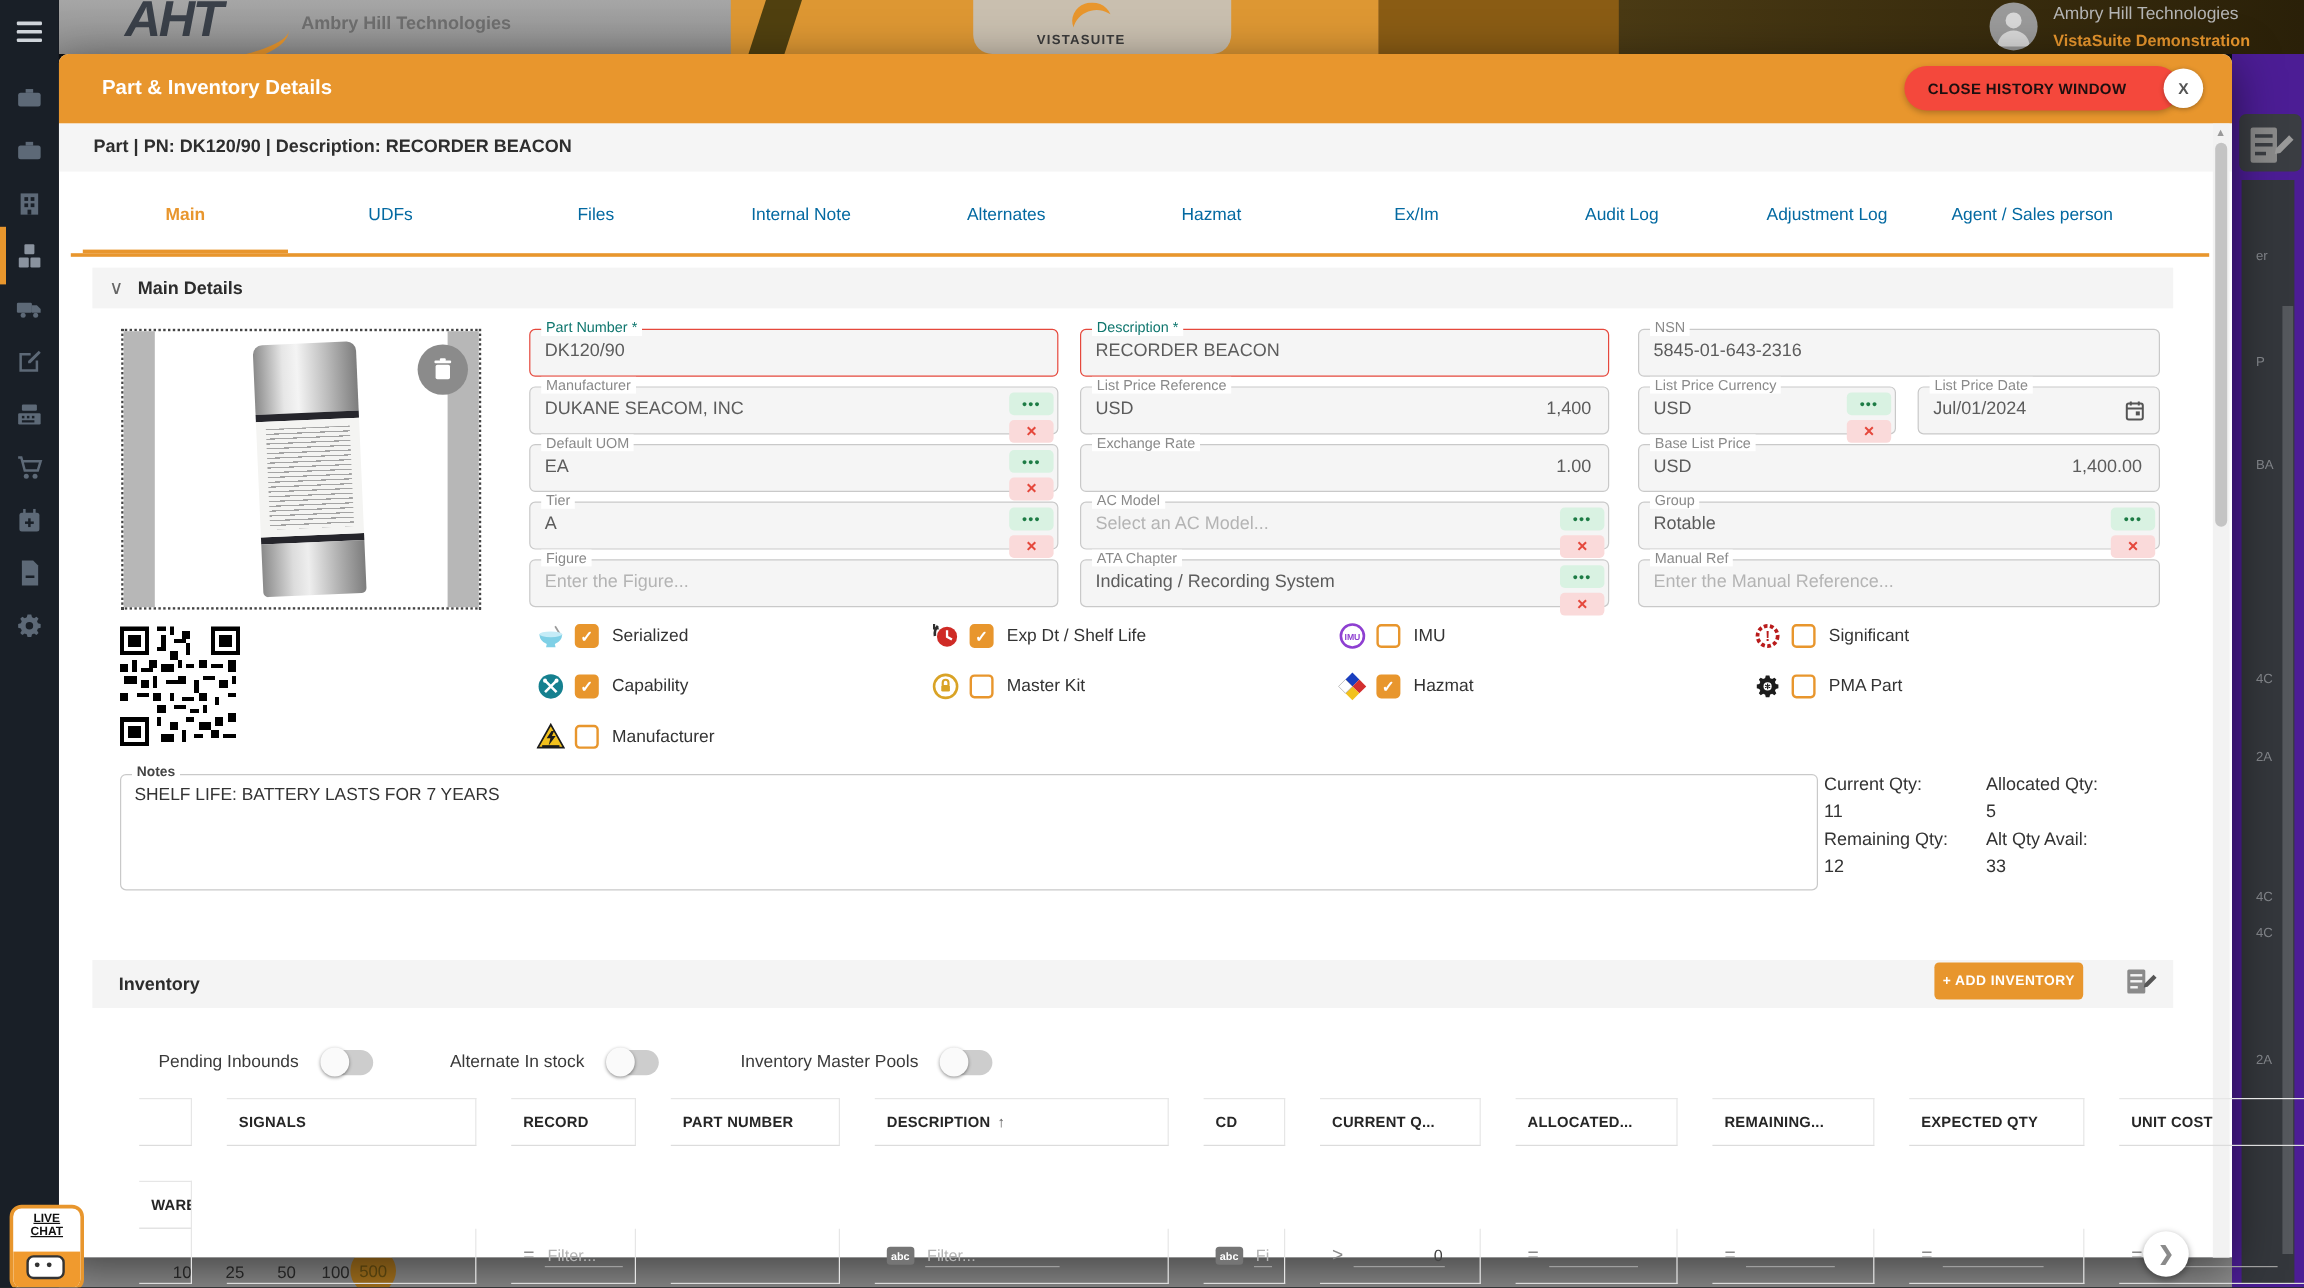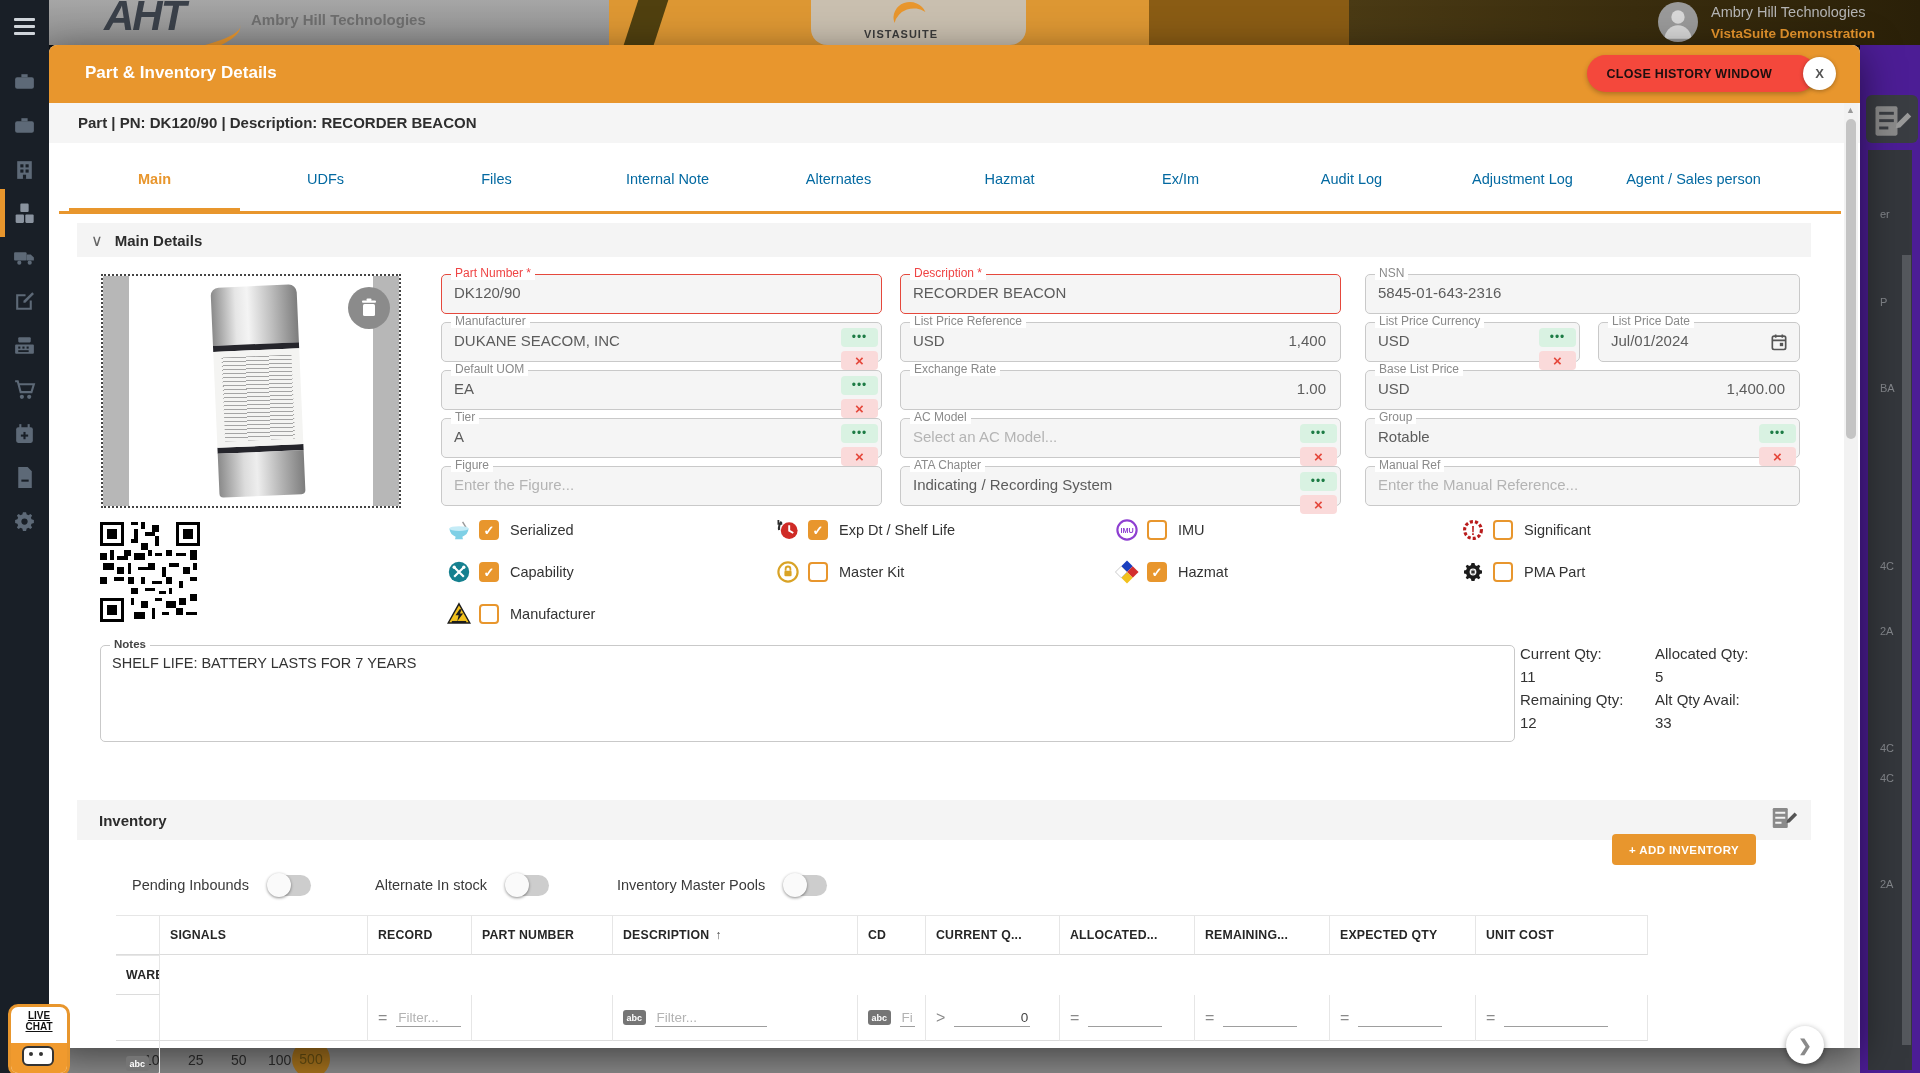--- a/index.html
+++ b/index.html
@@ -85,21 +85,21 @@
   .trashbtn{position:absolute;top:11px;right:9px;width:42px;height:42px;border-radius:50%;background:#8b8b8b;border:none;padding:9px;}
   .qr{position:absolute;left:51px;top:477px;width:100px;height:100px;}
 
   
   .fld{position:absolute;height:40px;background:#f5f5f5;border:1px solid #c9c9c9;border-radius:5px;box-sizing:border-box;}
   .fld .flab{position:absolute;top:-9px;left:9px;font-size:12px;color:#8a8a8a;background:#fff;padding:0 4px;white-space:nowrap;}
   .fld .fval{position:absolute;left:12px;top:9px;font-size:15px;color:#5c5c5c;white-space:nowrap;}
   .fld .ph{color:#b4b4b4;}
   .fld .amt{position:absolute;right:14px;top:9px;font-size:15px;color:#5c5c5c;}
   .fld.req{border:1.5px solid #e5483c;}
-  .fld.req .flab{color:#ef4444;}
+  .fld.req .flab{color:#0f766e;}
   .fbtns{position:absolute;right:3px;top:4px;width:37px;}
   .bdots{height:19px;background:#d9f2e2;border-radius:4px;border:none;width:100%;color:#1d7c45;font-size:12px;letter-spacing:1px;line-height:10px;padding:0;}
   .bx{height:19px;margin-top:4px;background:#fadada;border-radius:4px;border:none;width:100%;color:#e5483c;font-weight:bold;font-size:15px;line-height:15px;padding:0;}
   .calico{position:absolute;right:10px;top:9px;width:20px;height:20px;}
 
   
   .flag{position:absolute;display:flex;align-items:center;height:26px;}
   .ficon{width:24px;height:24px;margin-right:8px;flex:none;}
   .ficon svg{width:100%;height:100%;}
   .cb{width:20px;height:20px;border:2px solid #E8962D;border-radius:4px;background:#fff;box-sizing:border-box;margin-right:11px;flex:none;}
@@ -107,31 +107,31 @@
   .flabel{font-size:14.5px;color:#333;}
 
   
   .notes{position:absolute;left:51px;top:600px;width:1415px;height:97px;border:1px solid #c9c9c9;border-radius:5px;box-sizing:border-box;}
   .notes .flab{position:absolute;top:-8px;left:9px;font-size:11.5px;font-weight:bold;color:#444;background:#fff;padding:0 4px;}
   .notes .ntext{position:absolute;left:11px;top:9px;font-size:14.5px;color:#333;}
   .qty{position:absolute;left:1471px;top:600px;width:300px;font-size:15px;color:#333;}
   .qty .qcell{position:absolute;white-space:nowrap;}
 
   
-  .addbtn{position:absolute;left:1535px;top:2px;width:144px;height:31px;background:#E8962D;border:none;border-radius:4px;
-    color:#fff;font-family:inherit;font-size:11.5px;font-weight:bold;letter-spacing:.4px;margin-top:32px;}
+  .addbtn{position:absolute;left:1535px;top:2px;width:124px;height:31px;background:#E8962D;border:none;border-radius:4px;
+    color:#fff;font-family:inherit;font-size:11.5px;font-weight:bold;letter-spacing:.4px;}
   .gridico{position:absolute;left:1692px;top:3px;width:30px;height:30px;padding:0;border:none;background:transparent;}
   .tgrp{position:absolute;display:flex;align-items:center;height:26px;}
   .tglabel{font-size:14.5px;color:#3a3a3a;margin-right:20px;}
   .tgl{width:42px;height:21px;background:#cdcdcd;border-radius:11px;position:relative;flex:none;}
   .tgl i{position:absolute;left:-2px;top:-2px;width:24px;height:24px;background:#fafafa;border-radius:50%;box-shadow:0 1px 3px rgba(0,0,0,.45);}
 
   
   .tbl{position:absolute;left:67px;top:870px;width:1685px;}
-  .trow{display:grid;grid-template-columns:44px 208px 104px 141px 245px 68px 134px 135px 135px 146px 172px;}
+  .trow{display:grid;grid-template-columns:44px 208px 104px 141px 245px 68px 134px 135px 135px 146px 172px;gap:29px;}
   .tc{border-right:1px solid #e6e6e6;border-bottom:1px solid #dcdcdc;display:flex;align-items:center;padding:0 10px;box-sizing:border-box;overflow:hidden;}
   .thead .tc{height:40px;font-size:12.3px;font-weight:bold;color:#262626;letter-spacing:.2px;border-top:1px solid #e6e6e6;}
   .tfilter .tc{height:46px;}
   .sortarrow{margin-left:6px;color:#555;font-weight:normal;}
   .op{color:#8a8a8a;font-size:16px;margin-right:9px;flex:none;}
   .abc{background:#757575;color:#fff;font-size:9px;font-weight:bold;border-radius:3px;padding:2.5px 3.5px;margin-right:9px;flex:none;}
   .flt{border:none;border-bottom:1px solid #9e9e9e;background:transparent;font-family:inherit;font-size:13.5px;color:#444;outline:none;min-width:0;}
   .flt::placeholder{color:#b3b3b3;}
   .flt.num{text-align:right;}
 </style>

